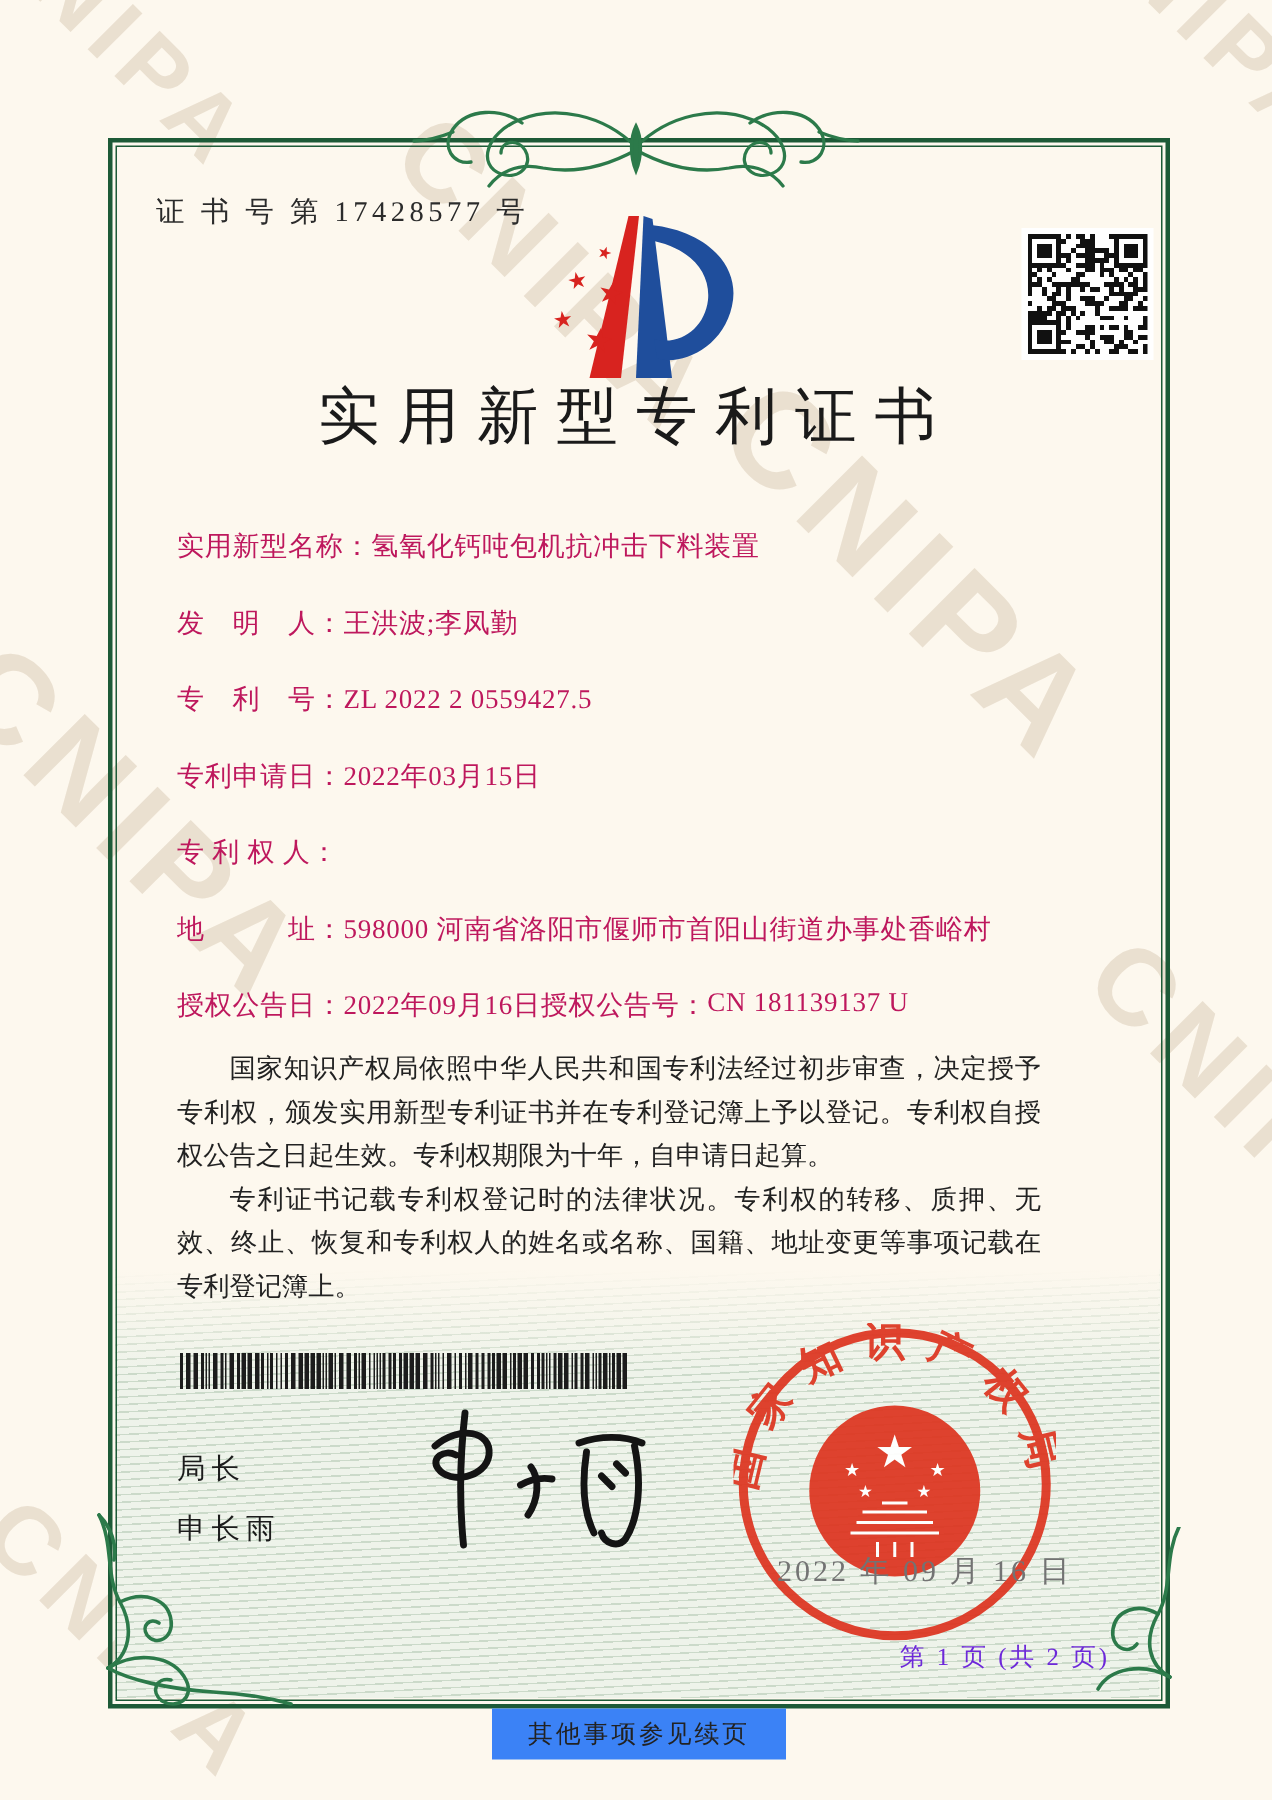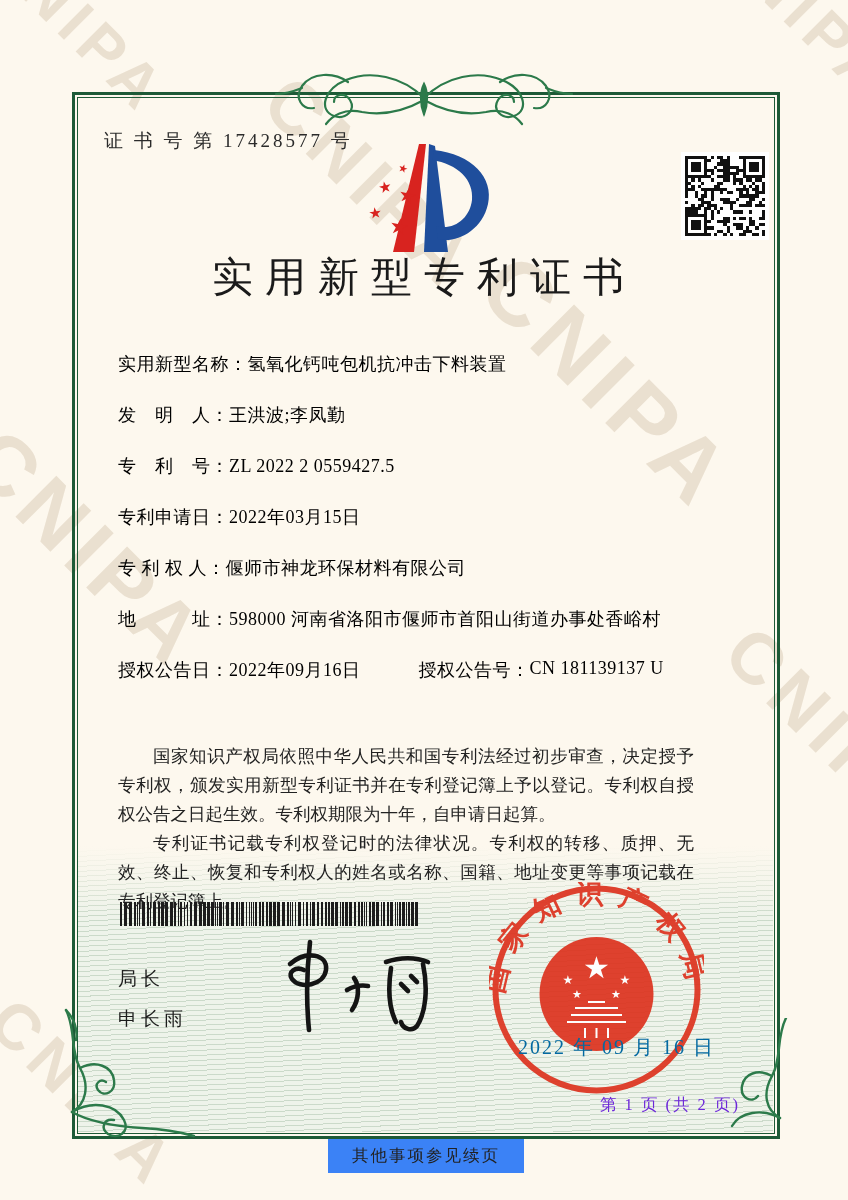--- a/index.html
+++ b/index.html
@@ -23,36 +23,36 @@
            rgba(238,243,234,0) 1px, rgba(238,243,234,0) 5px),
         #eef3ea;}
   
   .cert-no{position:absolute;left:104px;top:128px;font-size:19px;letter-spacing:3px;color:#2b2b2b;}
   .logo{position:absolute;left:356px;top:140px;}
   .qr{position:absolute;left:681px;top:152px;background:#fff;padding:4px;}
   .title{position:absolute;left:0;top:250px;width:848px;text-align:center;
          font-size:41px;font-weight:normal;letter-spacing:12px;color:#1a1a1a;}
   
   .fields{position:absolute;left:118px;top:352px;width:600px;}
-  .frow{display:flex;align-items:baseline;height:51px;font-size:18px;letter-spacing:.5px;color:#000000;}
+  .frow{display:flex;align-items:baseline;height:51px;font-size:18px;letter-spacing:.5px;color:#be185d;}
   .flabel{white-space:pre;}
   .fvalue{white-space:pre;}
-  .gpub{margin-left:58px;display:flex;}
+  .gpub{display:flex;}
   
   .paras{position:absolute;left:118px;top:698px;width:576px;font-size:17.5px;
-         line-height:29px;text-align:justify;color:#222;margin-top:44px;}
+         line-height:29px;text-align:justify;color:#222;}
   .paras p{margin:0;text-indent:2em;}
   
   .barcode{position:absolute;left:120px;top:902px;}
   .director{position:absolute;left:118px;top:966px;font-size:19px;letter-spacing:4px;color:#1c1c1c;}
   .director div{margin-bottom:14px;}
   .sig{position:absolute;left:248px;top:928px;}
   .seal{position:absolute;left:489px;top:882px;}
   .seal-date{position:absolute;left:518px;top:1034px;font-size:20px;letter-spacing:2px;
-             color:#0369a1;white-space:nowrap;}
+             color:#737373;white-space:nowrap;}
   .page-no{position:absolute;left:0;top:1094px;width:740px;text-align:right;
            font-size:16.5px;letter-spacing:2px;color:#6d28d9;}
   .cont-strip{position:absolute;left:328px;top:1139px;width:196px;height:34px;
           background:#3b82f6;display:flex;align-items:center;justify-content:center;
           font-size:16.5px;letter-spacing:2px;color:#222;}
   
   .orn-top{position:absolute;left:274px;top:58px;}
   .orn-bl{position:absolute;left:58px;top:1008px;}
   .orn-br{position:absolute;left:712px;top:1018px;transform:scaleX(-1);}
 </style>
@@ -362,21 +362,20 @@
     <div class="frow">
       <span class="flabel">专　利　号：</span>
       <span class="fvalue">ZL 2022 2 0559427.5</span>
     </div>
     <div class="frow">
       <span class="flabel">专利申请日：</span>
       <span class="fvalue">2022年03月15日</span>
     </div>
     <div class="frow">
       <span class="flabel">专 利 权 人：</span>
-      <span class="fvalue">偃师市神龙环保材料有限公司</span>
     </div>
     <div class="frow">
       <span class="flabel">地　　　址：</span>
       <span class="fvalue">598000 河南省洛阳市偃师市首阳山街道办事处香峪村</span>
     </div>
     <div class="frow">
       <span class="flabel">授权公告日：</span>
       <span class="fvalue">2022年09月16日</span>
       <span class="gpub">
         <span class="flabel">授权公告号：</span>

